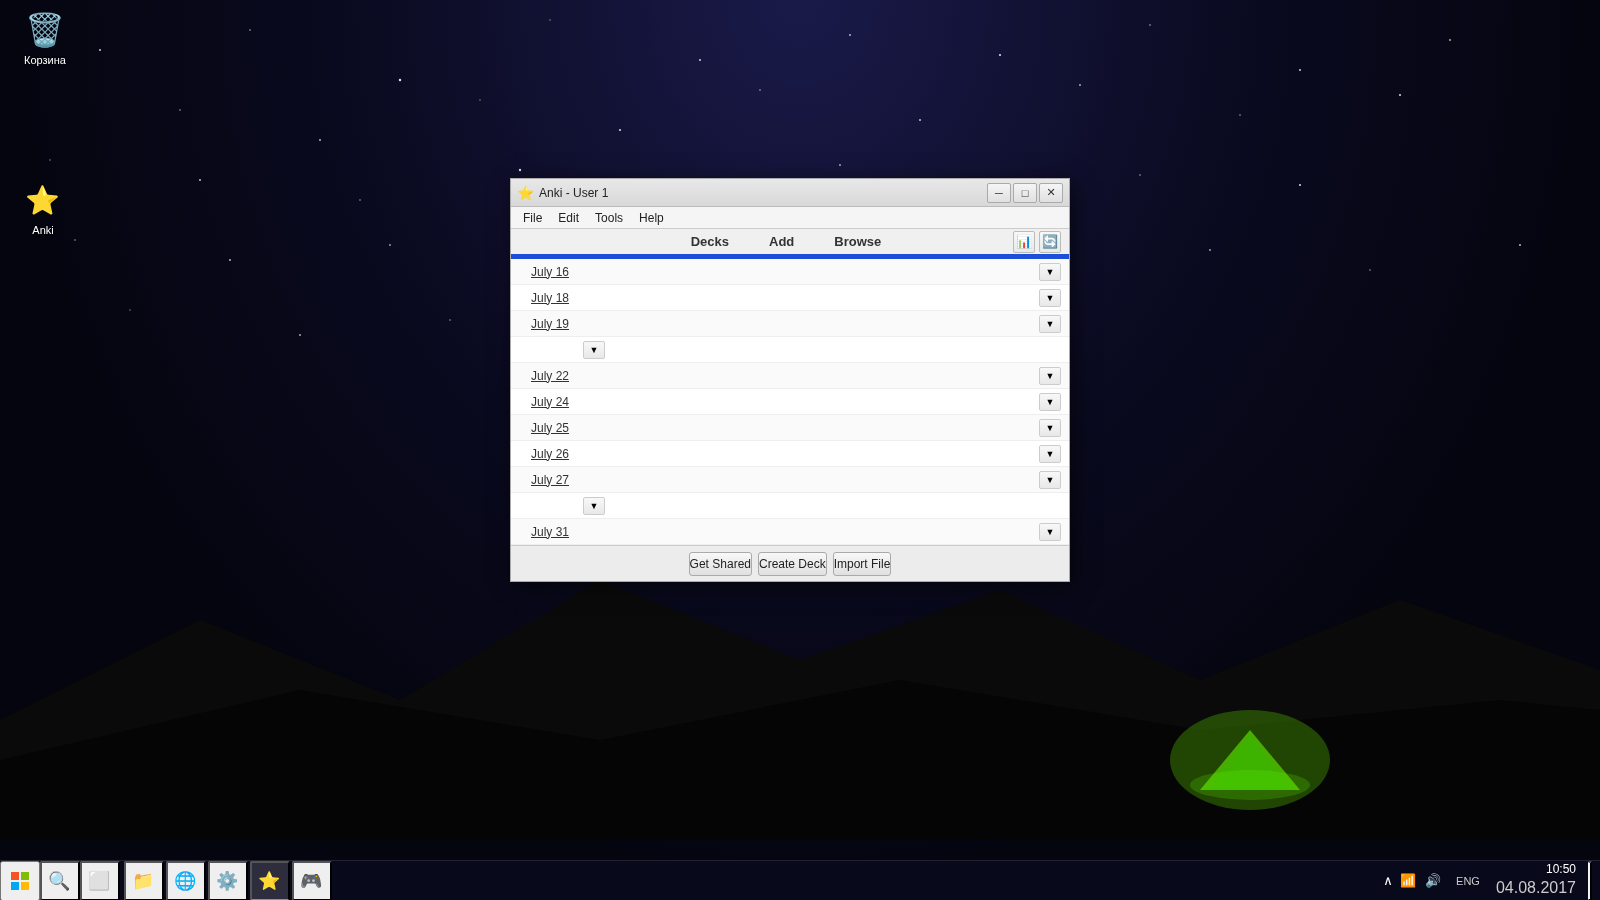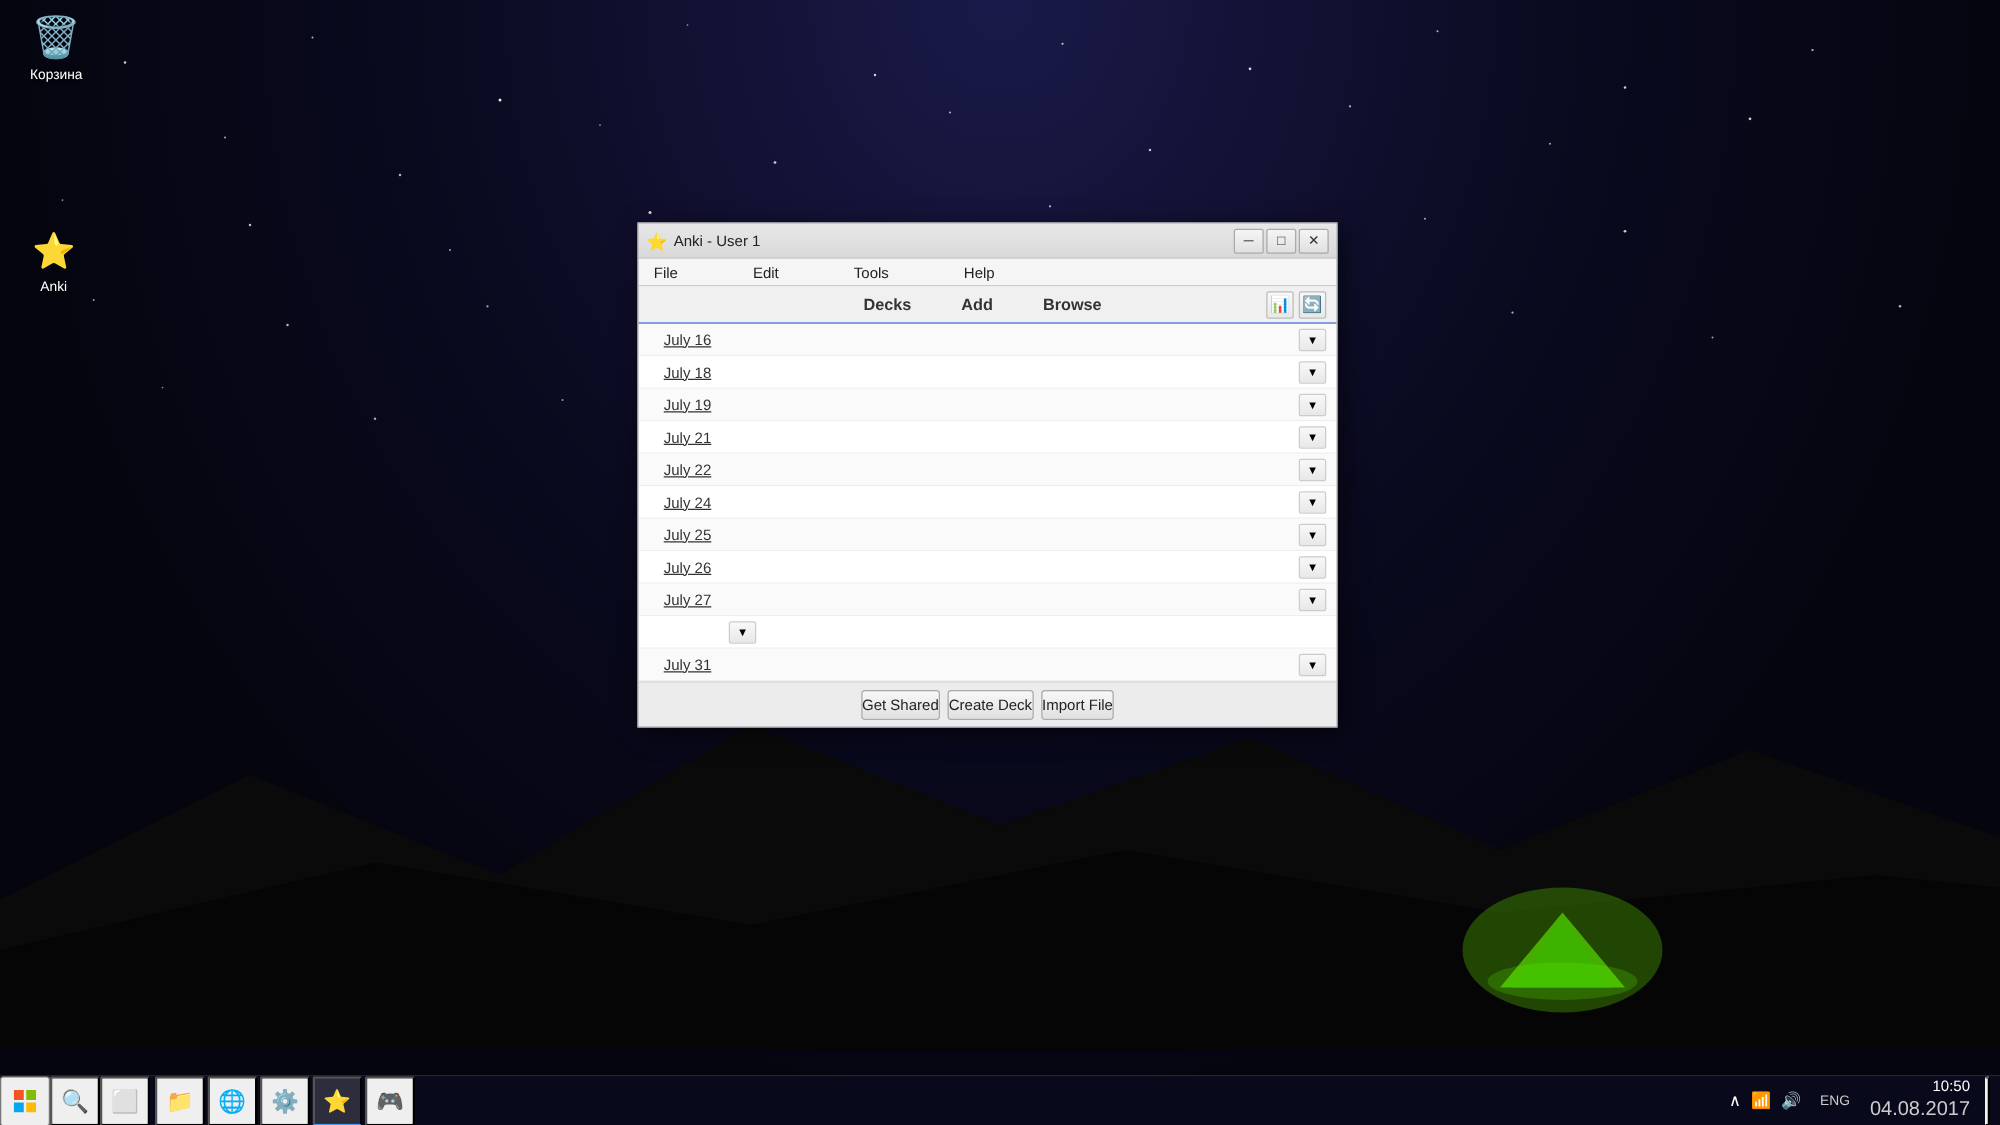--- a/index.html
+++ b/index.html
@@ -212,35 +212,34 @@
     }
 
     
     .menu-bar {
       background: #f5f5f5;
       border-bottom: 1px solid #ccc;
       display: flex;
       align-items: center;
       height: 22px;
       padding: 0 4px;
-      gap: 44px;
     }
 
     .menu-item {
       padding: 2px 8px;
       font-size: 12px;
       color: #222;
       cursor: pointer;
       border-radius: 2px;
     }
 
     
     .toolbar {
       background: #f0f0f0;
-      border-bottom: 1px solid #1d4ed8;
+      border-bottom: 5px solid #1d4ed8;
       display: flex;
       align-items: center;
       height: 30px;
       padding: 0 8px;
       justify-content: space-between;
     }
 
     .toolbar-center {
       display: flex;
       gap: 20px;
@@ -525,21 +524,20 @@
           <div class="deck-row">
       <span class="deck-name">July 19</span>
       <span class="deck-counts">
         <span class="count-new"></span>
         <span class="count-learn"></span>
         <span class="count-review"></span>
       </span>
       <button class="deck-options-btn">▼</button>
     </div>
           <div class="deck-row">
-      <span class="deck-name">July 21</span>
       <span class="deck-counts">
         <span class="count-new"></span>
         <span class="count-learn"></span>
         <span class="count-review"></span>
       </span>
       <button class="deck-options-btn">▼</button>
     </div>
           <div class="deck-row">
       <span class="deck-name">July 22</span>
       <span class="deck-counts">

